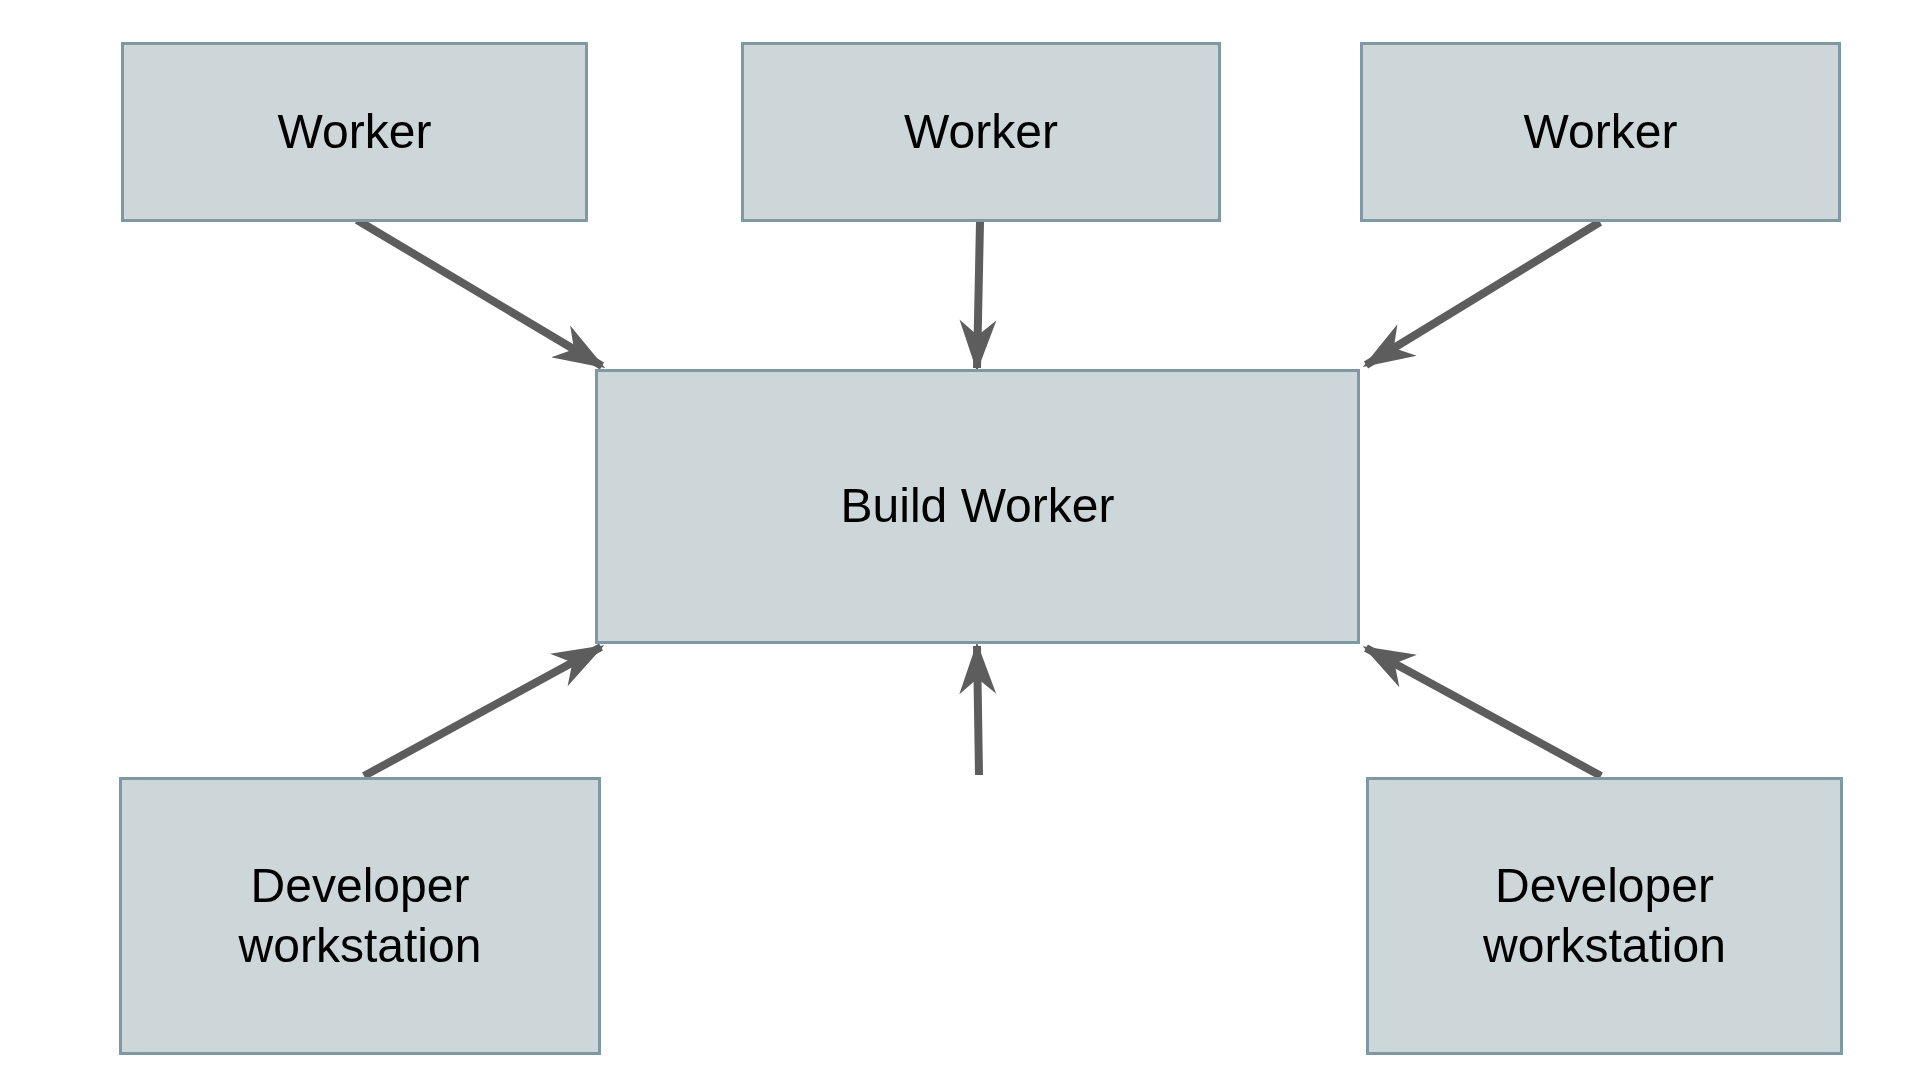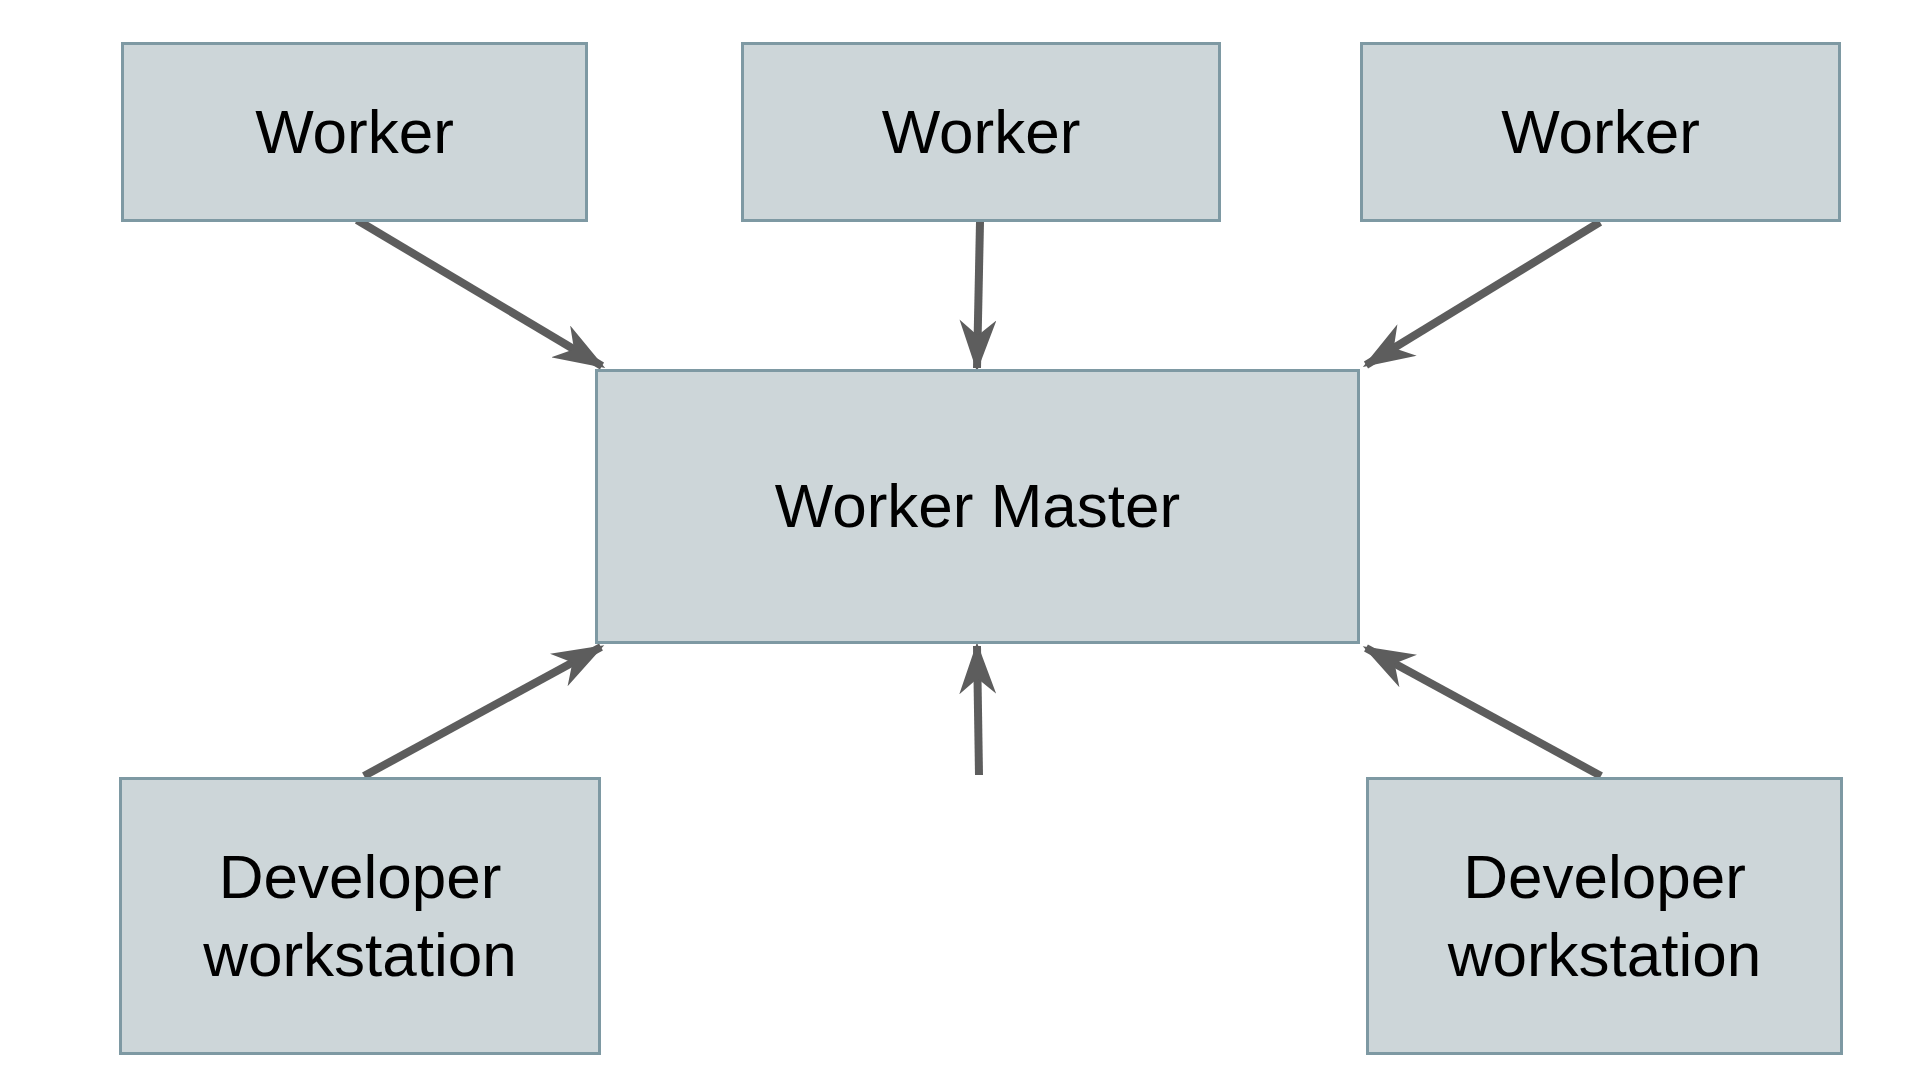--- a/index.html
+++ b/index.html
@@ -30,21 +30,21 @@
   .node {
     position: absolute;
     box-sizing: border-box;
     background: #cdd6d9;
     border: 3px solid #7e99a3;
     display: flex;
     align-items: center;
     justify-content: center;
     text-align: center;
     color: #000000;
-    font-size: 62px;
+    font-size: 48px;
     line-height: 1.26;
     padding: 0 12px;
   }
   .node .label {
     display: block;
   }
   .n-worker1 { left: 121px;  top: 42px;  width: 467px; height: 180px; }
   .n-worker2 { left: 741px;  top: 42px;  width: 480px; height: 180px; }
   .n-worker3 { left: 1360px; top: 42px;  width: 481px; height: 180px; }
   .n-build-master { left: 595px; top: 369px; width: 765px; height: 275px; }
@@ -78,21 +78,21 @@
 
   <div class="node n-worker2">
     <span class="label">Worker</span>
   </div>
 
   <div class="node n-worker3">
     <span class="label">Worker</span>
   </div>
 
   <div class="node n-build-master">
-    <span class="label">Worker Master</span>
+    <span class="label">Build Worker</span>
   </div>
 
   <div class="node n-dev-left">
     <span class="label">Developer workstation</span>
   </div>
 
 
   <div class="node n-dev-right">
     <span class="label">Developer workstation</span>
   </div>

